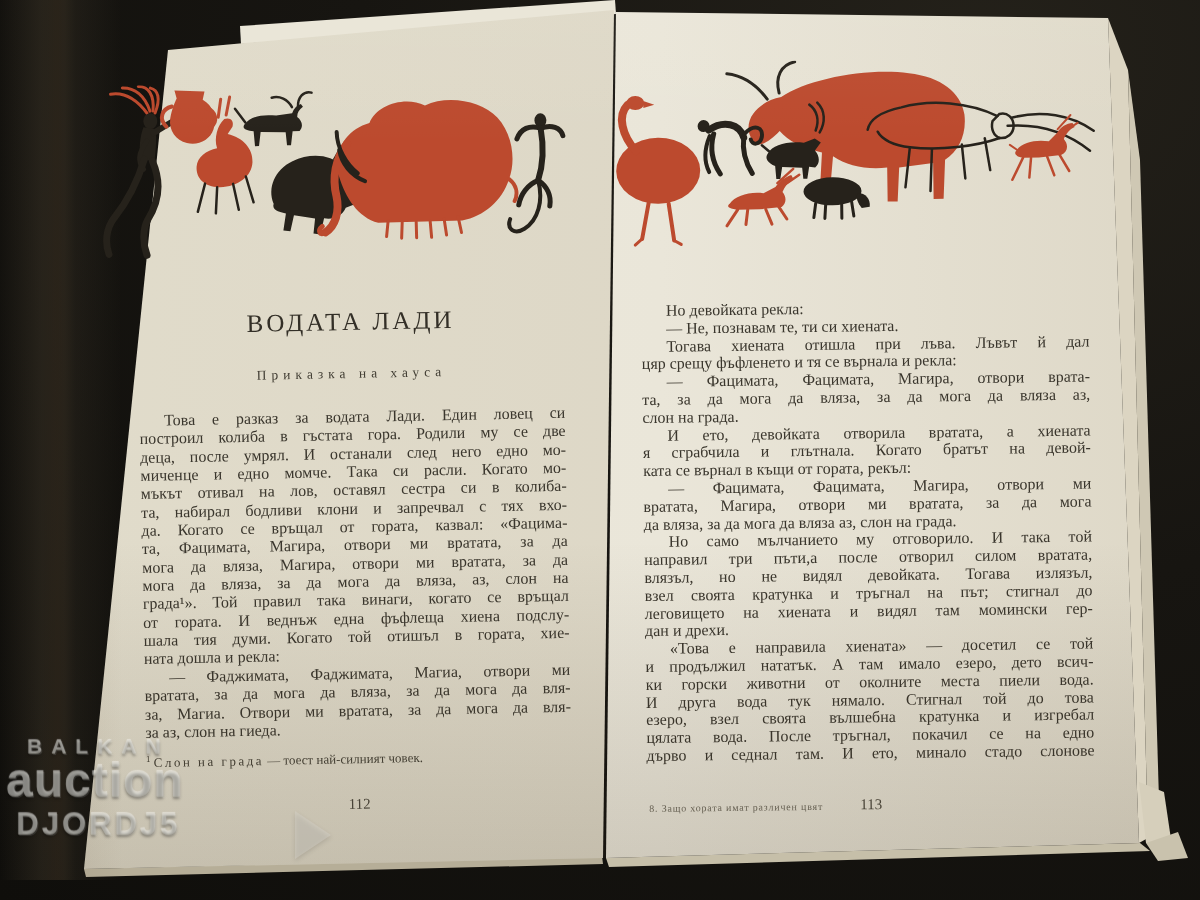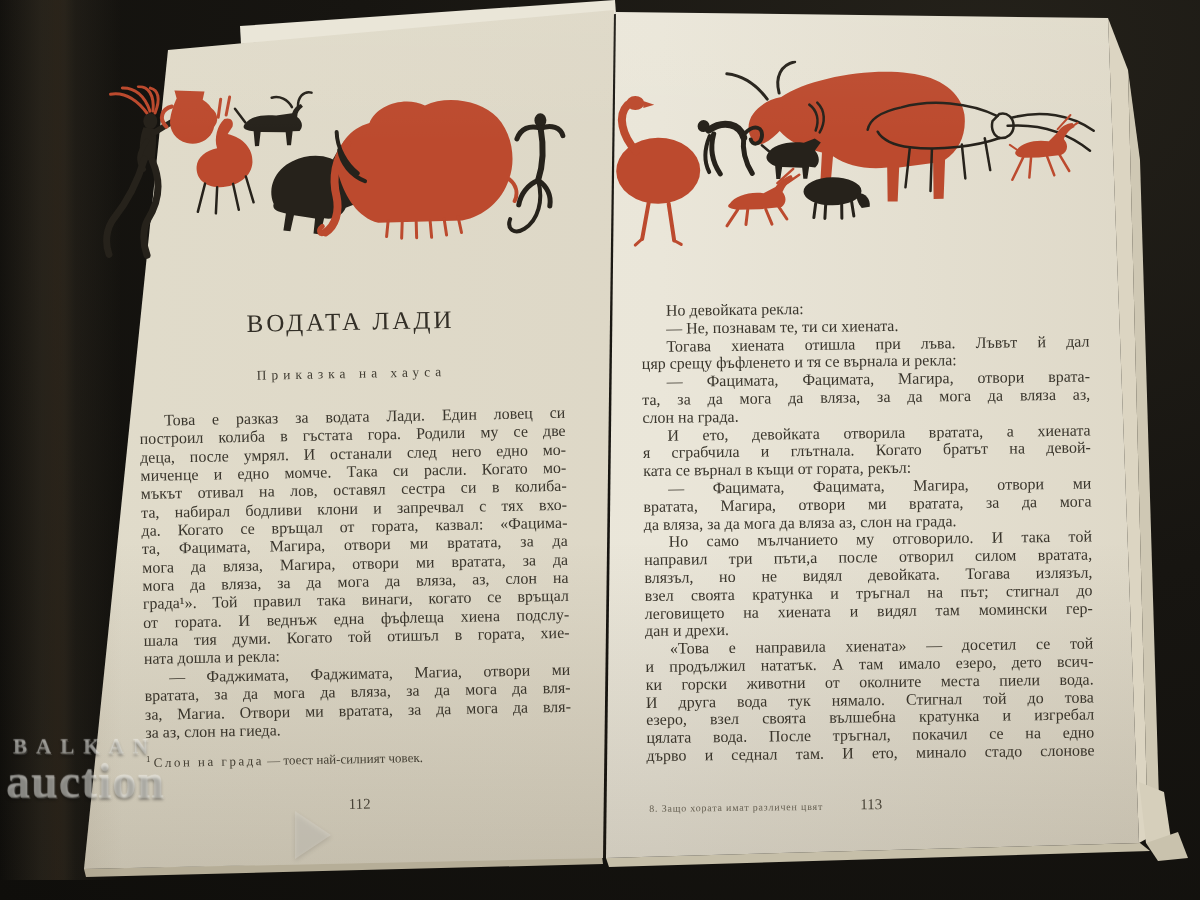--- a/index.html
+++ b/index.html
@@ -67,23 +67,24 @@
   .tline.ind{text-indent:1.55em}
   .footnote{margin-top:12px;font-size:13px;color:#454136}
   .footnote .sup{vertical-align:super;font-size:9px}
   .footnote .term{letter-spacing:2.5px}
   .pagenum{margin-top:28px;text-align:center;font-size:15px;color:#4a463b}
   .footer-row{margin-top:34px;position:relative;height:18px}
   .footer-note{position:absolute;left:2px;top:4px;font-size:10px;letter-spacing:0.8px;color:#6e695c}
   .footer-row .pagenum{position:absolute;left:0;right:0;top:0;margin-top:0}
   
   .watermark{position:absolute;left:0;top:735px;z-index:8;pointer-events:none;
-    font-family:Liberation Serif, serif;font-weight:bold;
+    font-family:Liberation Sans, sans-serif;font-weight:bold;
     color:rgba(216,214,206,0.30);
     text-shadow:0 2px 3px rgba(0,0,0,0.35),0 -1px 1px rgba(255,255,255,0.45),1px 1px 1px rgba(255,255,255,0.18);
+    text-align:center;
   }
   .wm-top{font-size:21px;letter-spacing:9px;margin-left:13px}
   .wm-main{font-size:48px;letter-spacing:1px;line-height:0.92;margin-left:6px;text-transform:lowercase}
   .wm-bottom{font-size:31px;letter-spacing:3px;margin-left:13px;margin-top:4px}
   .wm-triangle{
     position:absolute;left:295px;top:76px;width:0;height:0;
     border-left:36px solid rgba(216,214,206,0.38);
     border-top:24px solid transparent;border-bottom:24px solid transparent;
     filter:drop-shadow(0 2px 2px rgba(0,0,0,0.3));
   }
@@ -301,14 +302,15 @@
     <span class="footer-note">8. Защо хората имат различен цвят</span>
     <div class="pagenum">113</div>
   </div>
 </div>
 
 <div class="book-shade poly"></div>
 
 <div class="watermark">
   <div class="wm-top">BALKAN</div>
   <div class="wm-main">auction</div>
+  <div class="wm-bottom">DJORDJ5</div>
   <div class="wm-triangle"></div>
 </div>
 
 </body></html>

